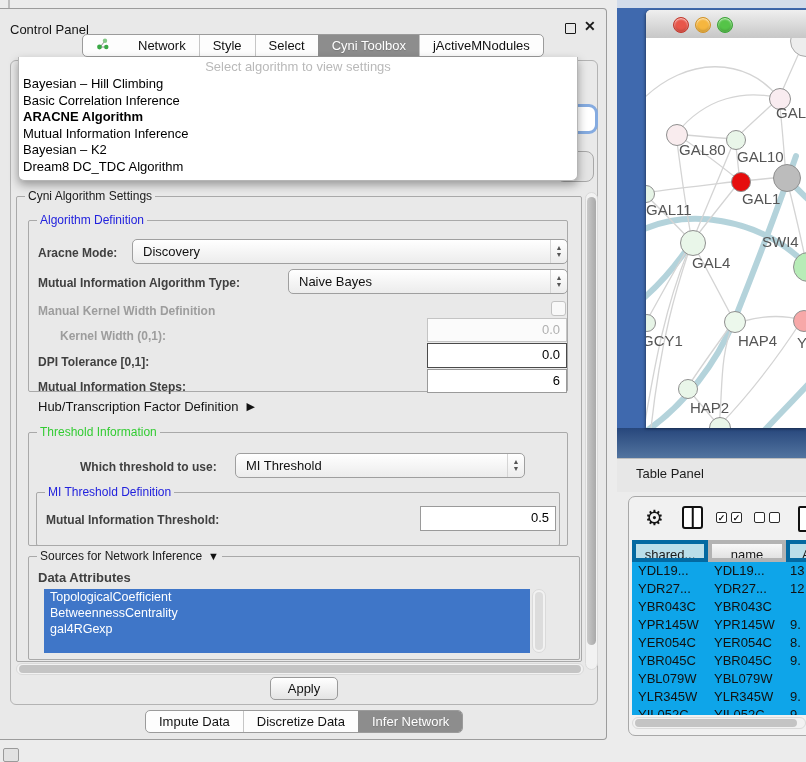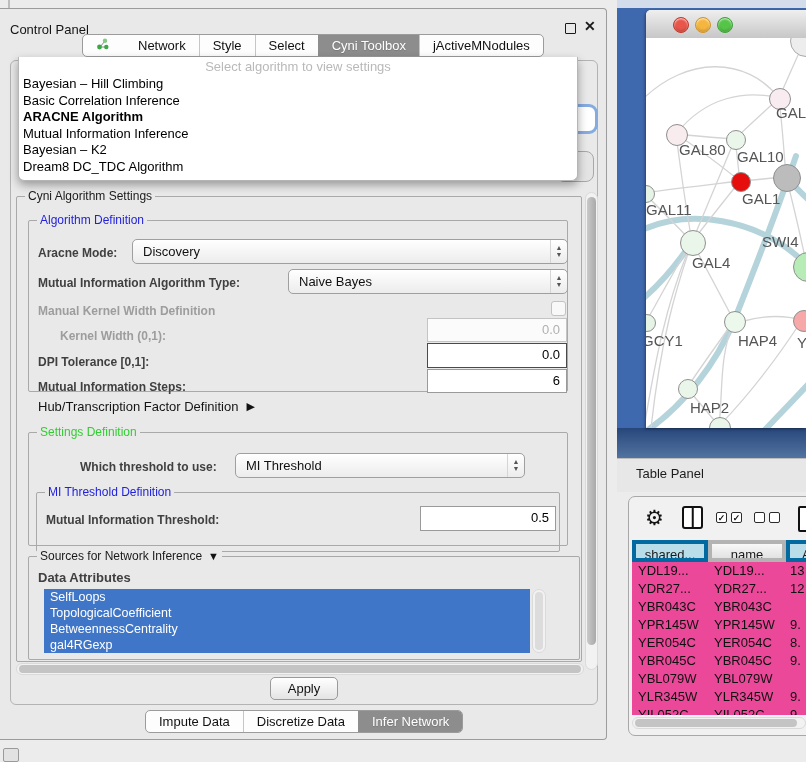--- a/index.html
+++ b/index.html
@@ -68,21 +68,21 @@
   .tp-title{left:636px;top:466px;font-size:13px;color:#1c1c1c;}
   .tp-box{left:628px;top:496px;width:190px;height:240px;background:#f1f1f1;border:1px solid #a8a8a8;border-radius:7px;}
   .gear{font-size:21px;color:#141414;line-height:21px;}
   .colicon{width:21px;height:23px;border:2.5px solid #111;border-radius:3px;background:#fff;}
   .colicon::after{content:"";position:absolute;left:50%;top:0;width:2.5px;height:100%;background:#111;transform:translateX(-50%);}
   .cb{width:11px;height:11px;border:1.6px solid #2b2b2b;border-radius:2px;background:#fff;font-size:9px;font-weight:bold;line-height:10px;text-align:center;color:#111;}
   .docicon{width:20px;height:26px;border:2.5px solid #111;border-radius:2px;background:#fff;}
   .th{position:absolute;top:0;height:22px;border:4px solid #0369a1;font-size:13px;color:#1a1a1a;text-align:center;line-height:21px;overflow:hidden;}
   .th-blue{background:#badee9;}
   .th-gray{background:linear-gradient(#f8f8f8,#e2e2e2);border-color:#b3b3b3;}
-  .tbody{position:absolute;background:#ec4899;overflow:hidden;}
+  .tbody{position:absolute;background:#0ea5e9;overflow:hidden;}
   .tr{position:absolute;left:0;width:100%;height:18px;}
   .td{position:absolute;top:0;height:18px;font-size:13px;color:#111;line-height:18px;white-space:nowrap;overflow:hidden;}
 </style>
 </head>
 <body>
 
 <div class="stage">
   <div class="abs tick"></div>
 
   <div class="abs cp">
@@ -161,45 +161,44 @@
   <div class="abs field foc" style="left:427px;top:343px;width:140px;height:25px;">0.0</div>
   <span class="abs lbl" style="left:38px;top:380px;">Mutual Information Steps:</span>
   <div class="abs field" style="left:427px;top:369px;width:140px;height:24px;">6</div>
 
   <div class="abs hub-row" style="left:38px;top:399px;">
     <span>Hub/Transcription Factor Definition</span>
     <span class="tri">▶</span>
   </div>
 
   <div class="abs fs" style="left:28px;top:432px;width:540px;height:114px;">
-    <span class="fs-title t-green">Settings Definition</span>
+    <span class="fs-title t-green">Threshold Information</span>
   </div>
   <span class="abs lbl" style="left:80px;top:460px;">Which threshold to use:</span>
   <div class="abs combo" style="left:235px;top:453px;width:290px;height:25px;">
     <span class="cv">MI Threshold</span>
     <span class="stepper">
         <span>▲</span>
         <span>▼</span>
       </span>
   </div>
-  <div class="abs fs" style="left:36px;top:492px;width:524px;height:60px;">
+  <div class="abs fs" style="left:36px;top:492px;width:524px;height:54px;">
     <span class="fs-title t-blue">MI Threshold Definition</span>
   </div>
   <span class="abs lbl" style="left:46px;top:513px;">Mutual Information Threshold:</span>
   <div class="abs field" style="left:420px;top:506px;width:136px;height:25px;">0.5</div>
 
   <div class="abs fs" style="left:28px;top:556px;width:552px;height:104px;">
     <span class="fs-title src-title-row">
       <span>Sources for Network Inference</span>
       <span class="tri">▼</span>
     </span>
   </div>
   <span class="abs lbl" style="left:38px;top:570px;font-size:13px;">Data Attributes</span>
   <div class="abs attr-list" style="left:44px;top:589px;width:486px;height:64px;">
-    <div class="attr-item">SelfLoops</div>
     <div class="attr-item">TopologicalCoefficient</div>
     <div class="attr-item">BetweennessCentrality</div>
     <div class="attr-item">gal4RGexp</div>
   </div>
   <div class="abs vsb-track" style="left:532px;top:589px;width:14px;height:64px;">
     <div class="vsb-thumb" style="position:absolute;left:2px;top:2px;width:8px;height:58px;background:#dcdcdc;"></div>
   </div>
 
   <div class="abs vsb-track" style="left:585px;top:192px;width:13px;height:478px;">
     <div class="vsb-thumb" style="position:absolute;left:1px;top:4px;width:9px;height:448px;"></div>

